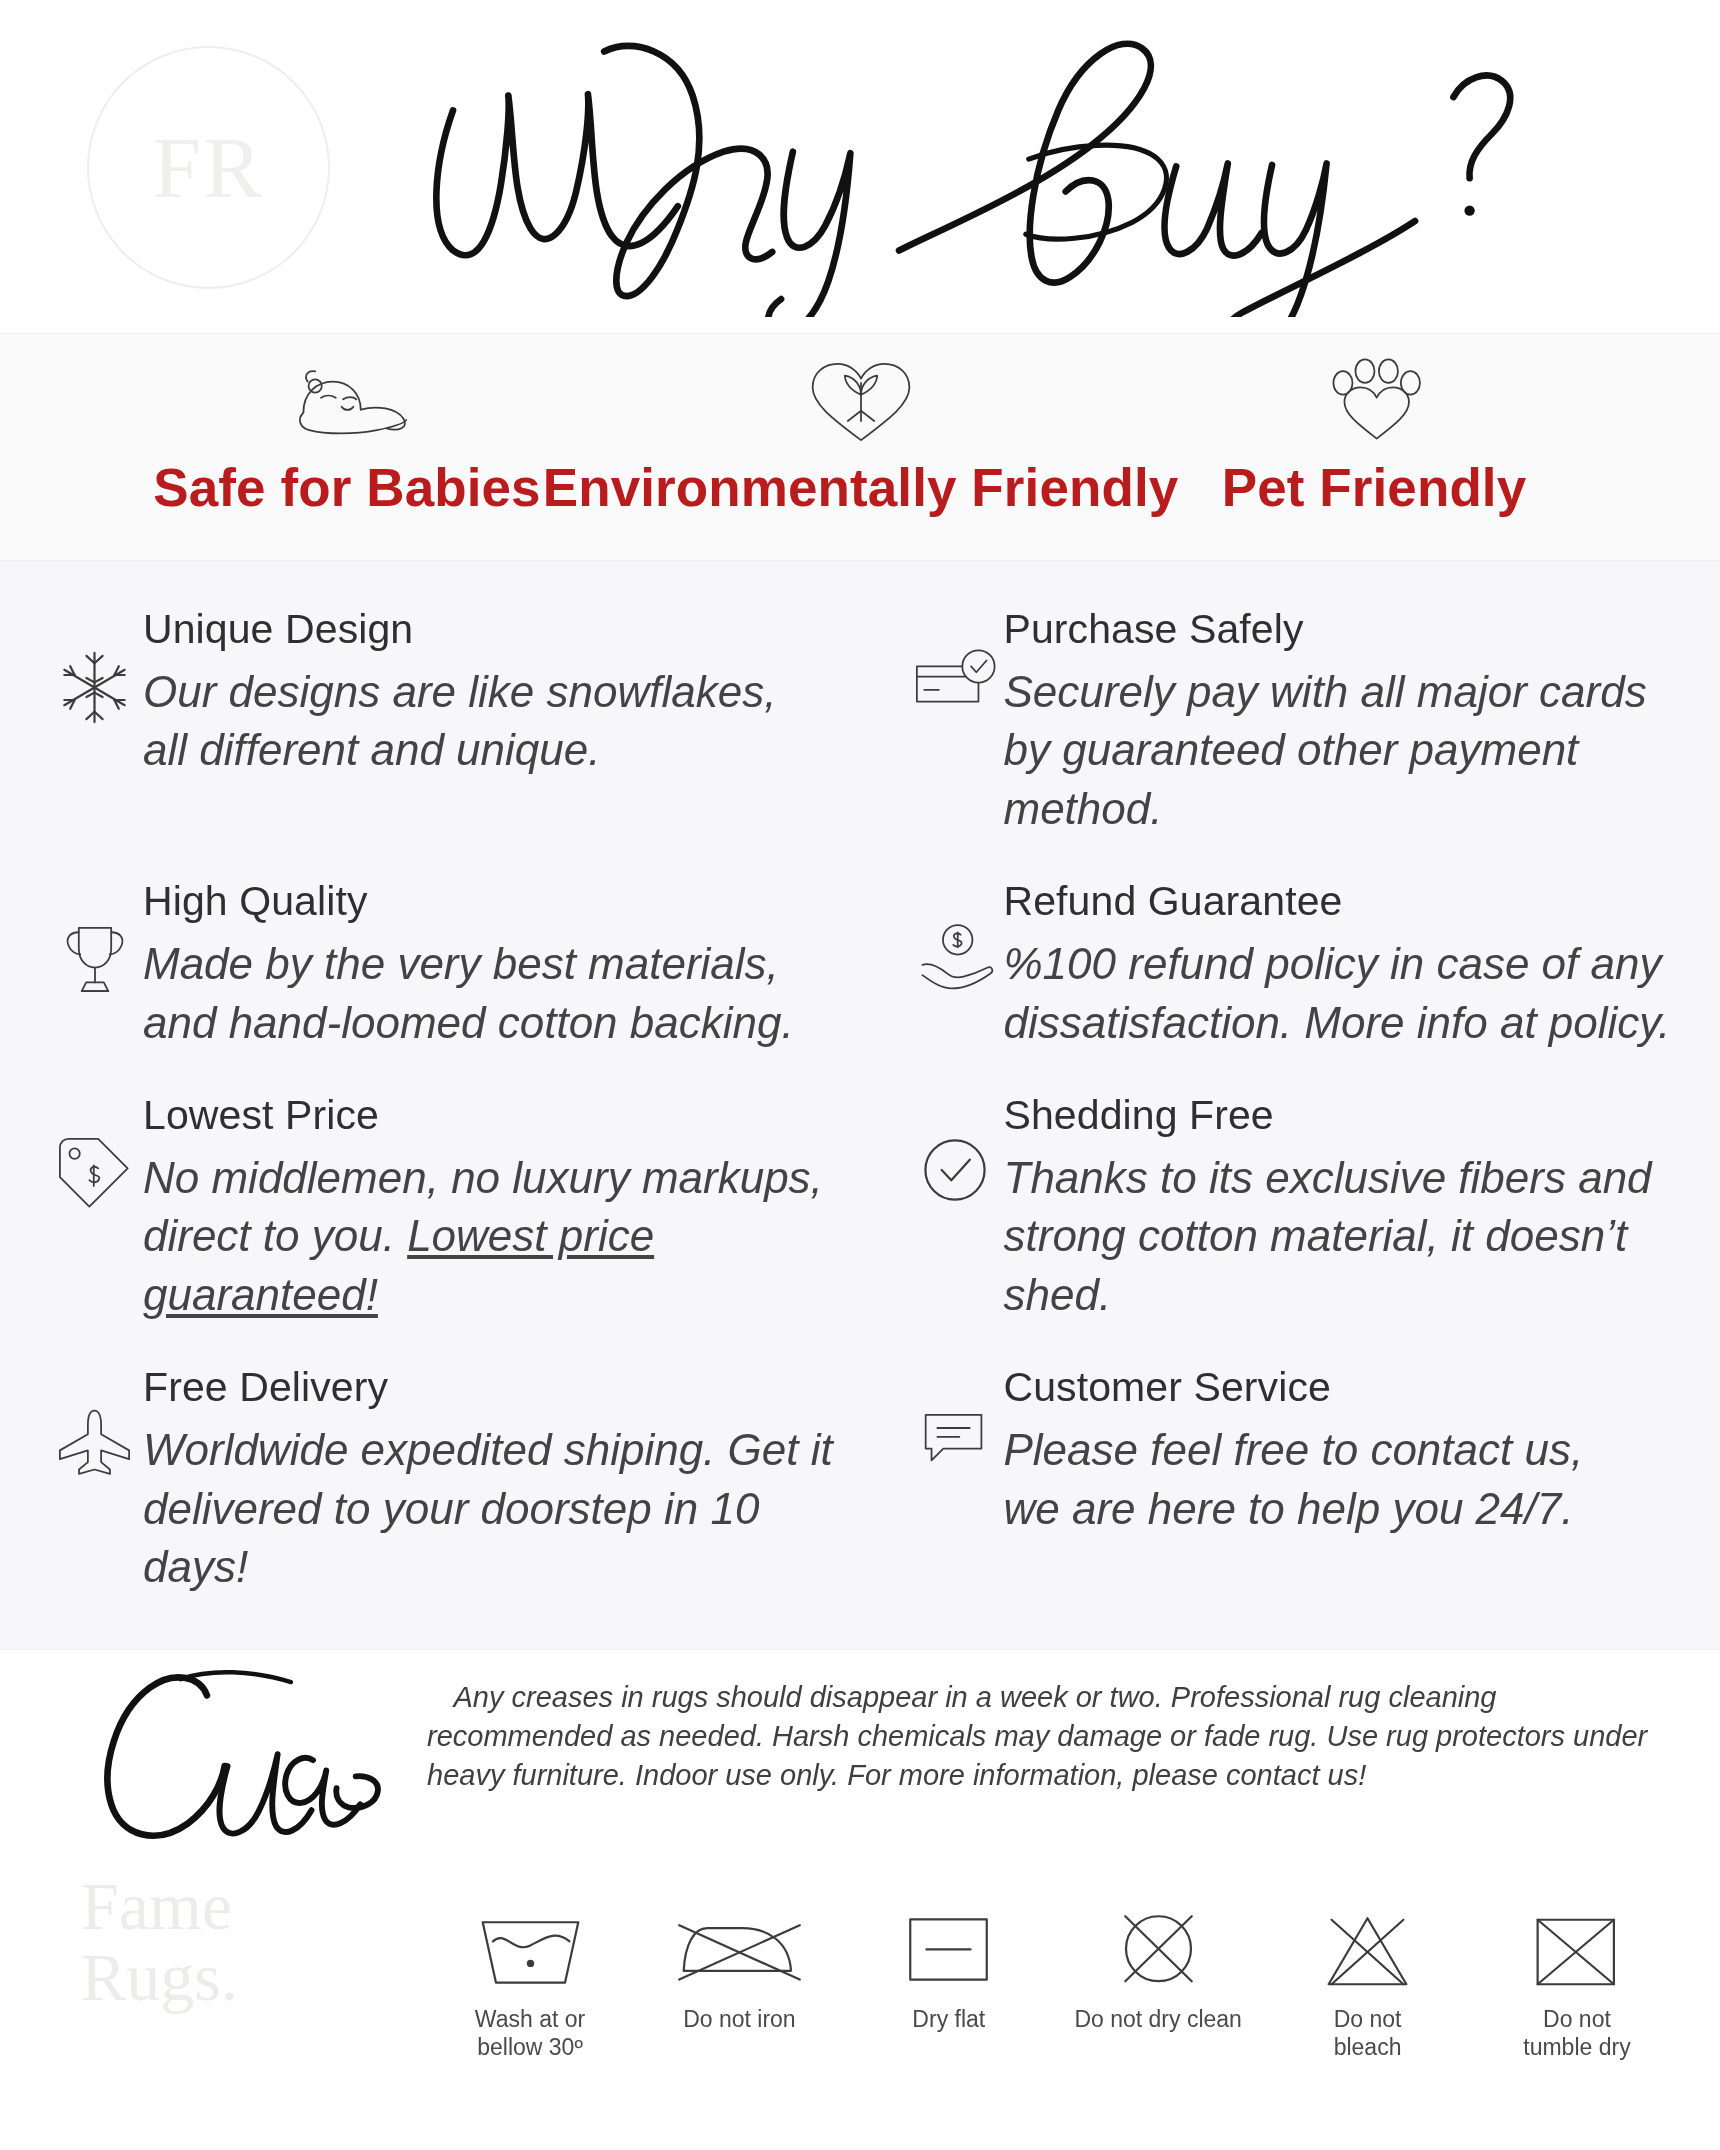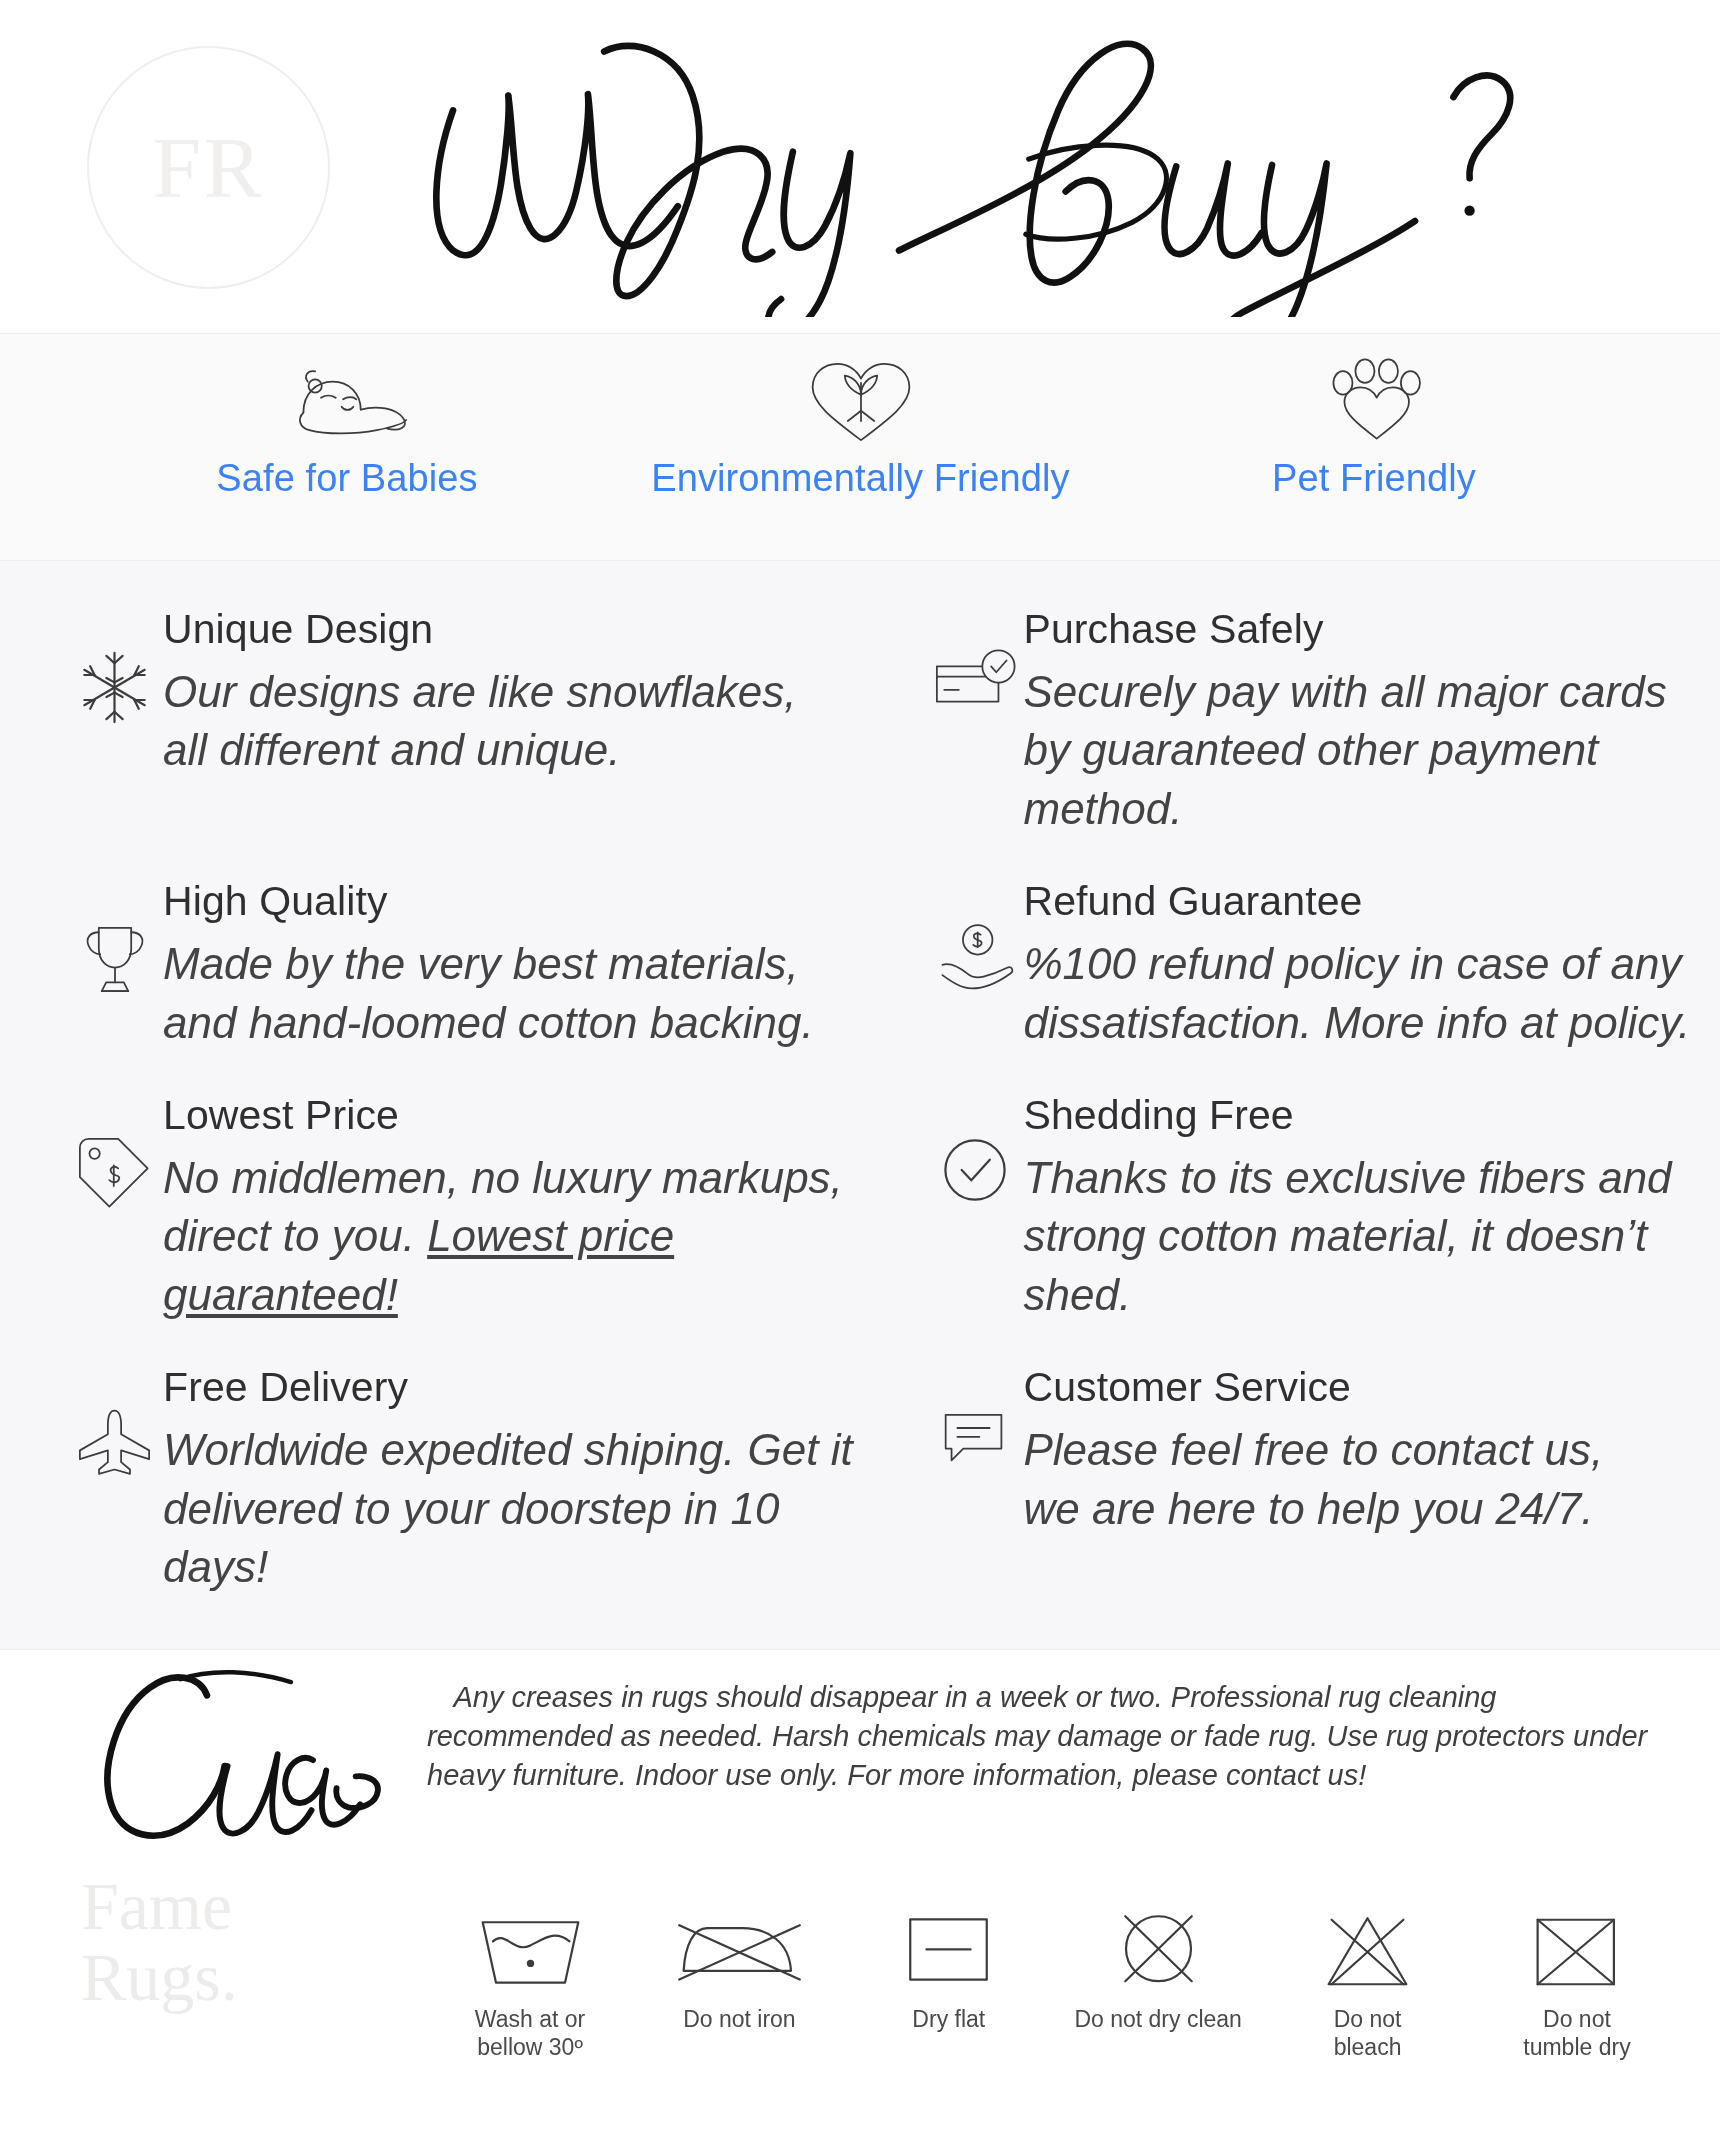--- a/index.html
+++ b/index.html
@@ -55,39 +55,39 @@
   }
   .badge {
     display: flex;
     flex-direction: column;
     align-items: center;
     width: 472px;
   }
   .badge-icon { height: 88px; display: flex; align-items: center; justify-content: center; }
   .badge-label {
     margin-top: 11.8px;
-    font-size: 38px;
-    font-weight: 400;
-    color: #3b82f6;
+    font-size: 53px;
+    font-weight: 700;
+    color: #b91c1c;
     letter-spacing: 0.1px;
     white-space: nowrap;
   }
 
   
   .features {
     background: #f7f7f9;
     padding: 43px 0 52px 0;
     display: grid;
     grid-template-columns: 1fr 1fr;
     row-gap: 38px;
   }
   .feature {
     display: flex;
     align-items: flex-start;
-    padding-left: 66px;
+    padding-left: 46px;
   }
   .feature .ficon {
     width: 97px;
     min-width: 97px;
     display: flex;
     justify-content: center;
     padding-top: 43px;
   }
   .feature .fbody { padding-top: 1.5px; }
   .ftitle {

